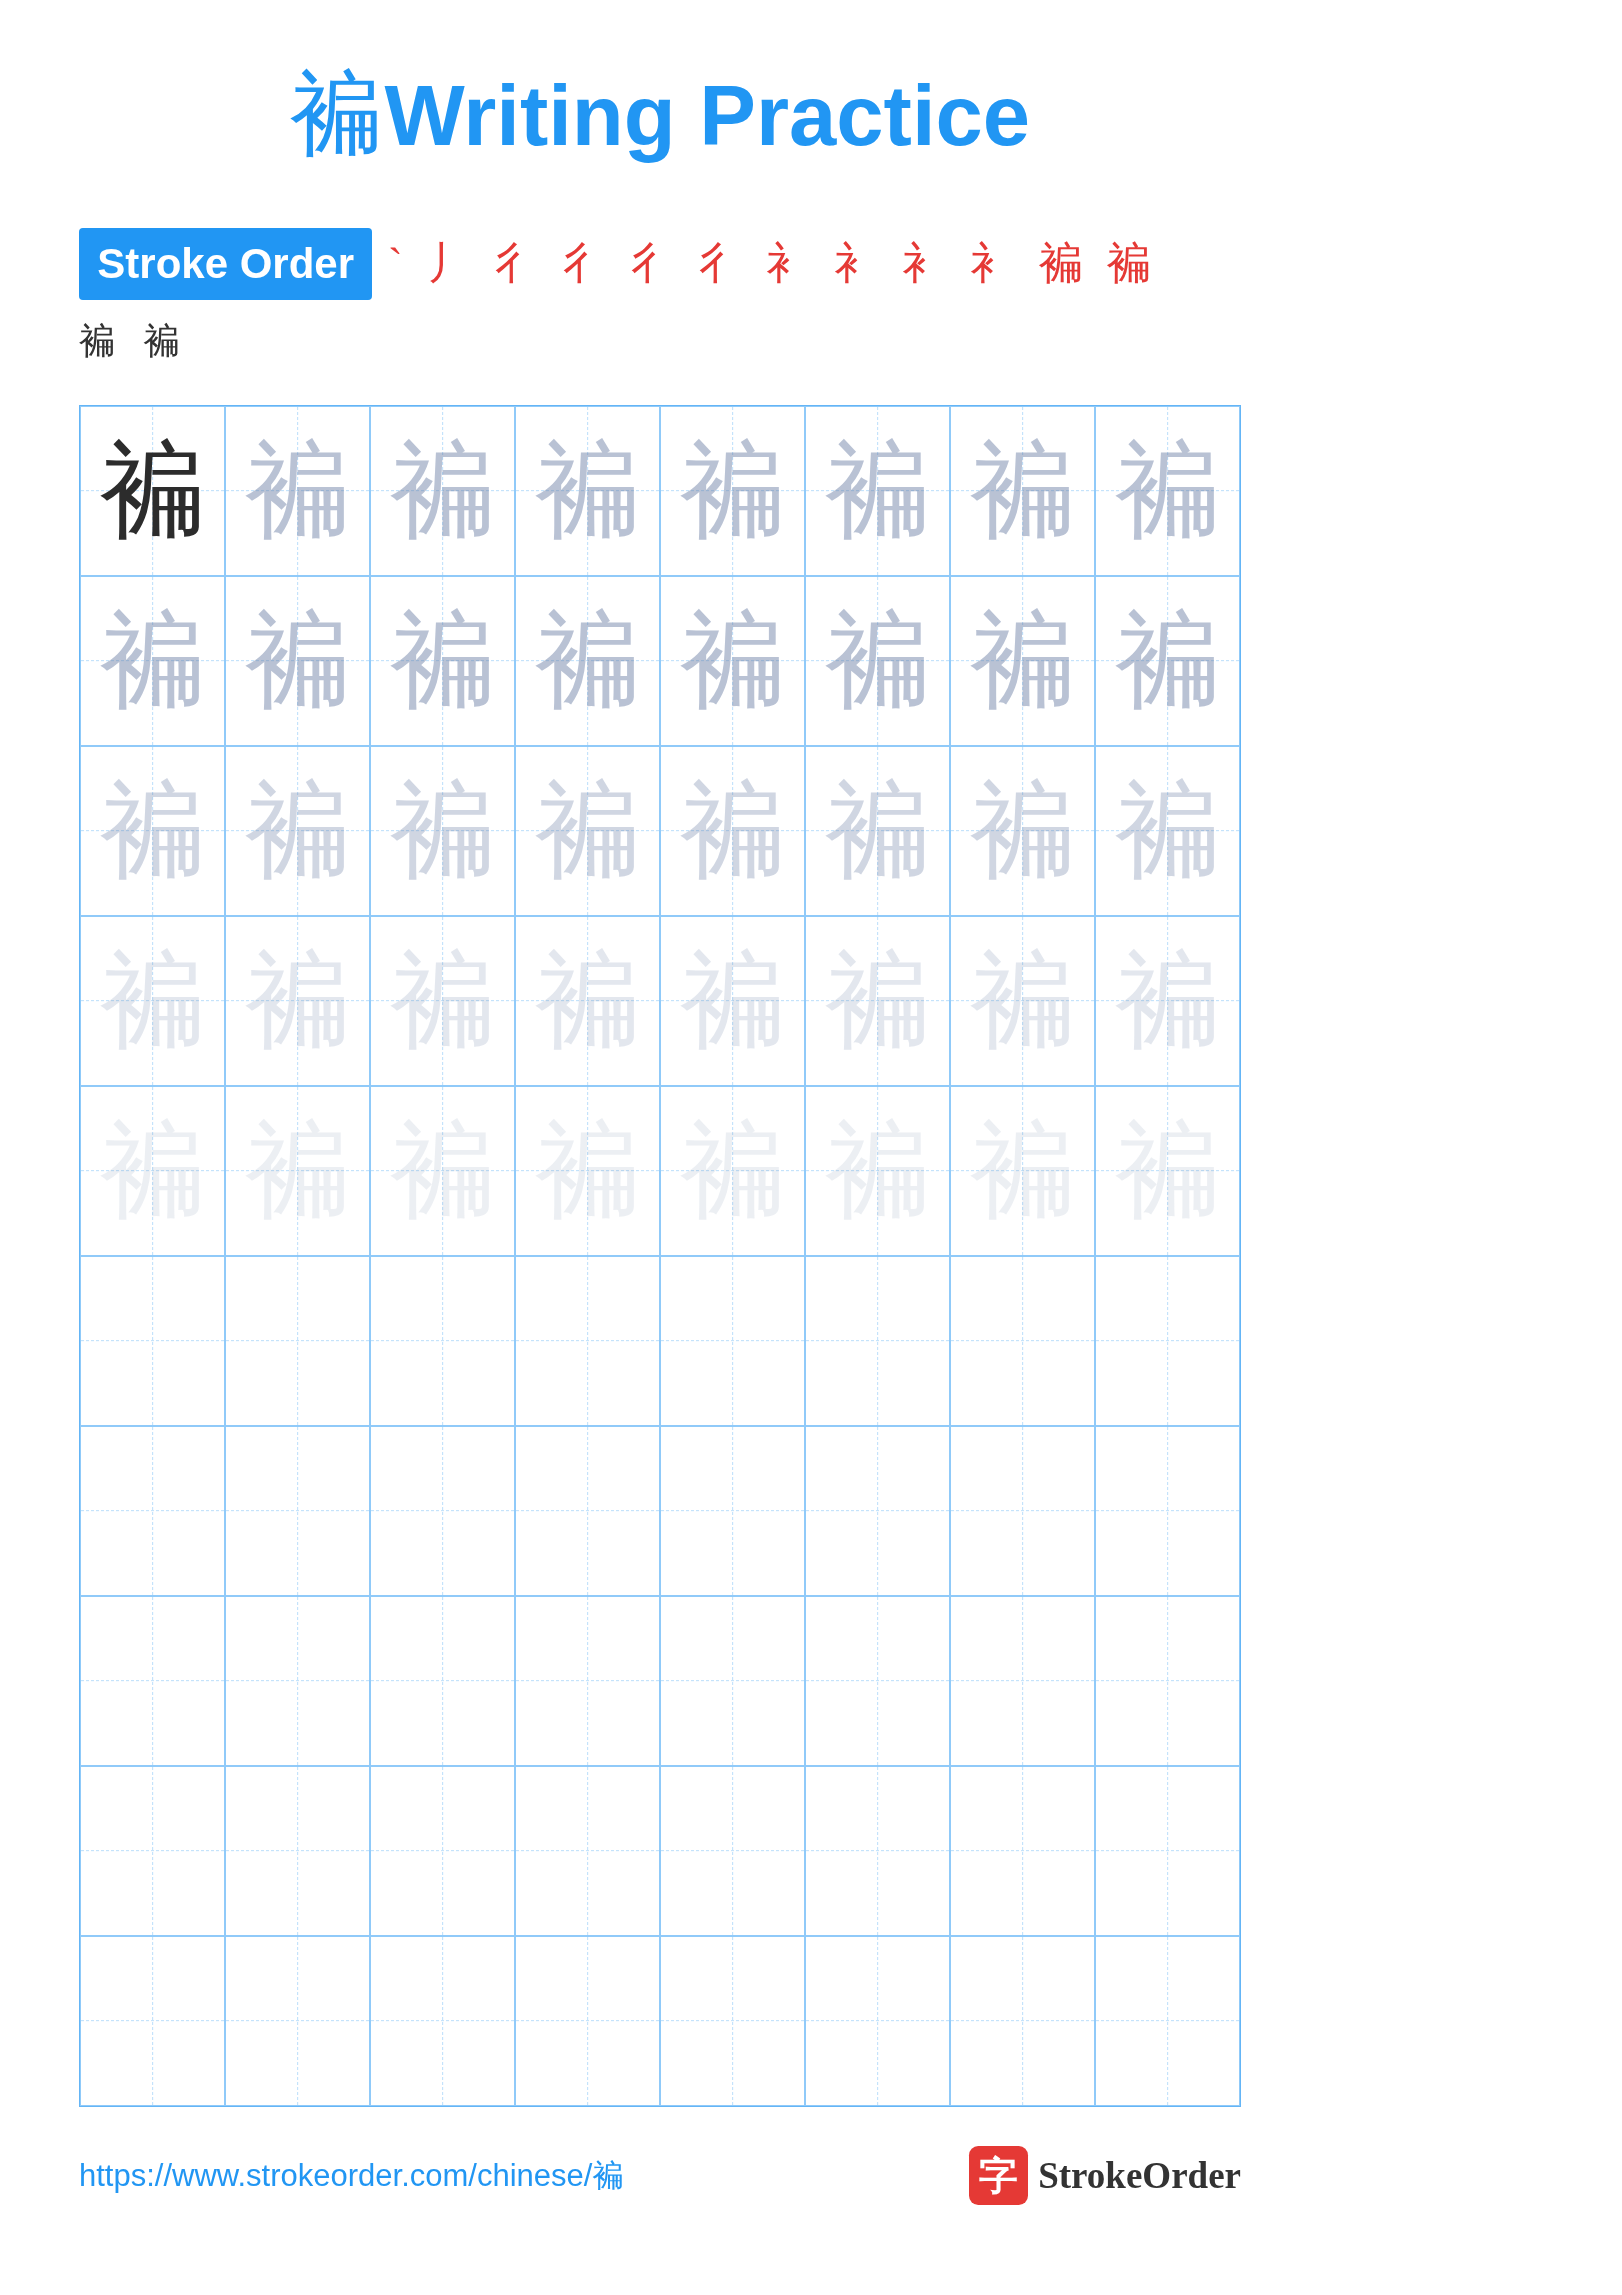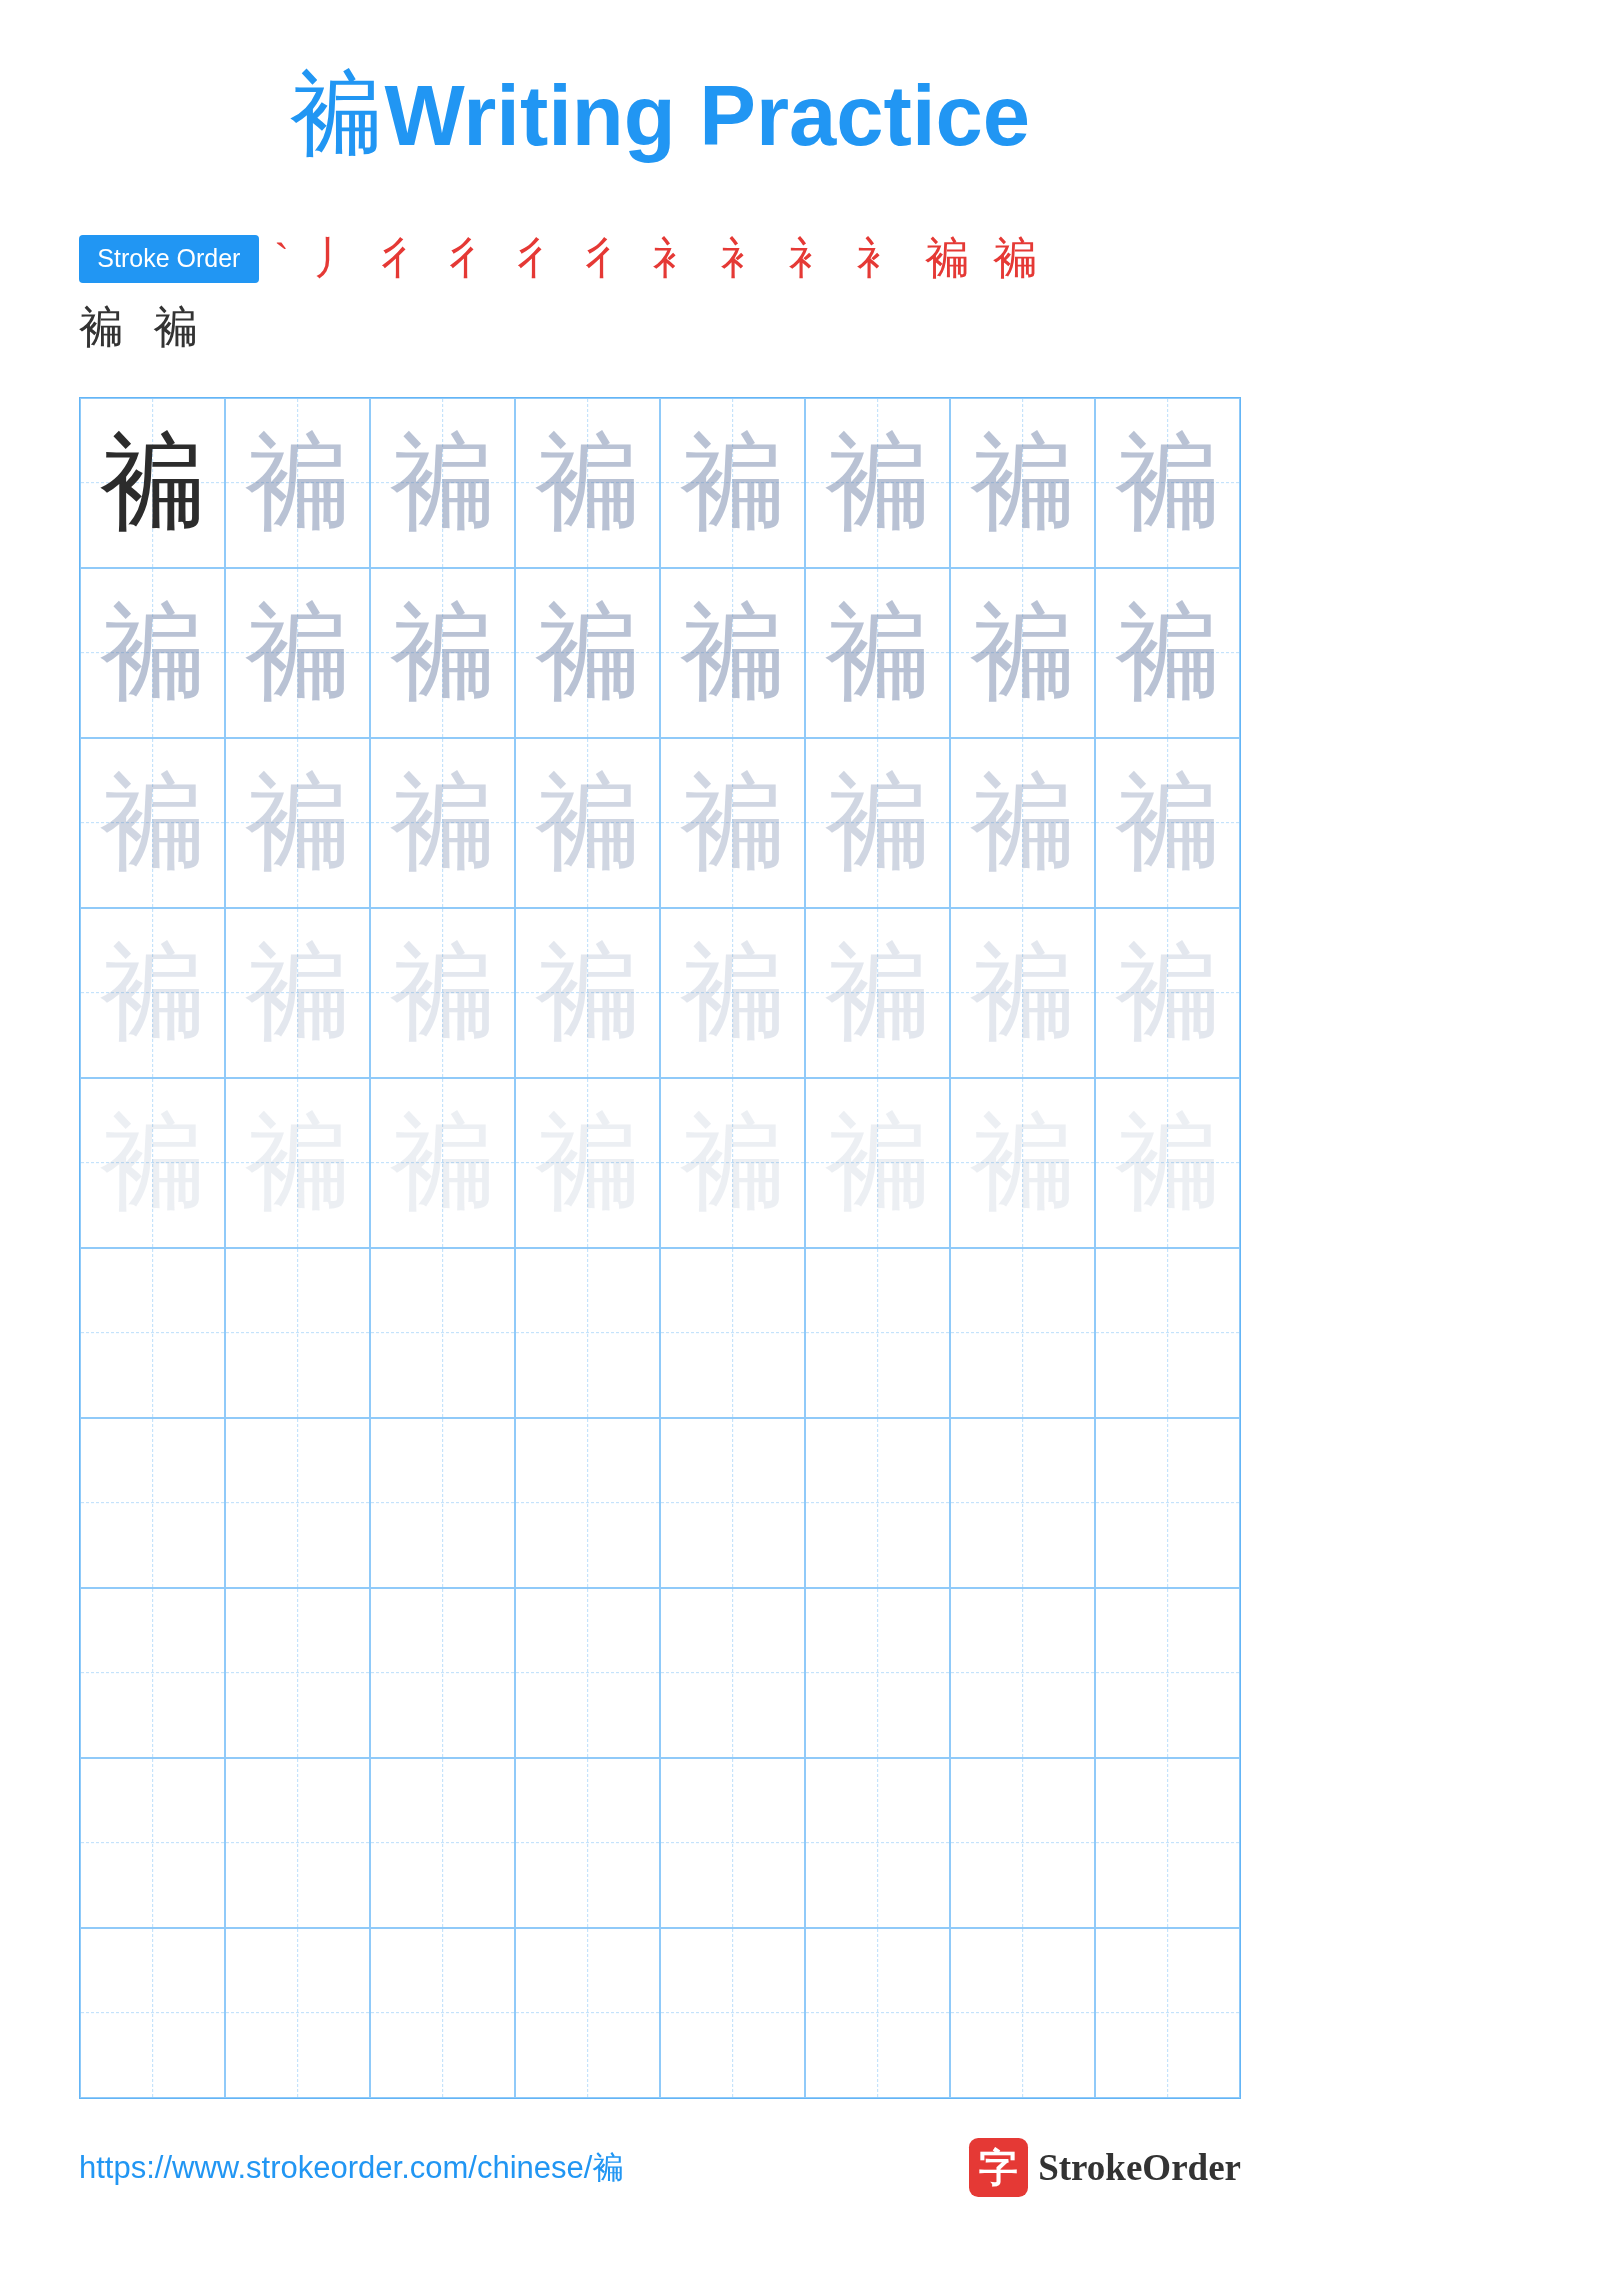--- a/index.html
+++ b/index.html
@@ -38,41 +38,41 @@
 
     
     .stroke-order-section {
       margin-bottom: 39px;
       line-height: 1.4;
     }
     .stroke-order-badge {
       display: inline-block;
       background: #2196F3;
       color: #fff;
-      font-size: 25px;
+      font-size: 42px;
       padding: 6.5px 18.3px;
       border-radius: 3.9px;
       font-family: Arial, sans-serif;
-      font-weight: normal;
+      font-weight: bold;
       vertical-align: middle;
       margin-right: 13px;
     }
     .stroke-chars {
       font-size: 44px;
       color: #e53935;
       font-family: serif;
       vertical-align: middle;
       letter-spacing: 6.5px;
     }
     .stroke-extra {
-      font-size: 44px;
+      font-size: 36px;
       color: #333;
       font-family: serif;
       letter-spacing: 9.8px;
-      margin-top: 7px;
+      margin-top: 16px;
     }
 
     
     .grid-container {
       border: 1.3px solid #64b5f6;
       display: grid;
       grid-template-columns: repeat(8, 1fr);
       grid-template-rows: repeat(10, 170px);
       width: 100%;
     }

